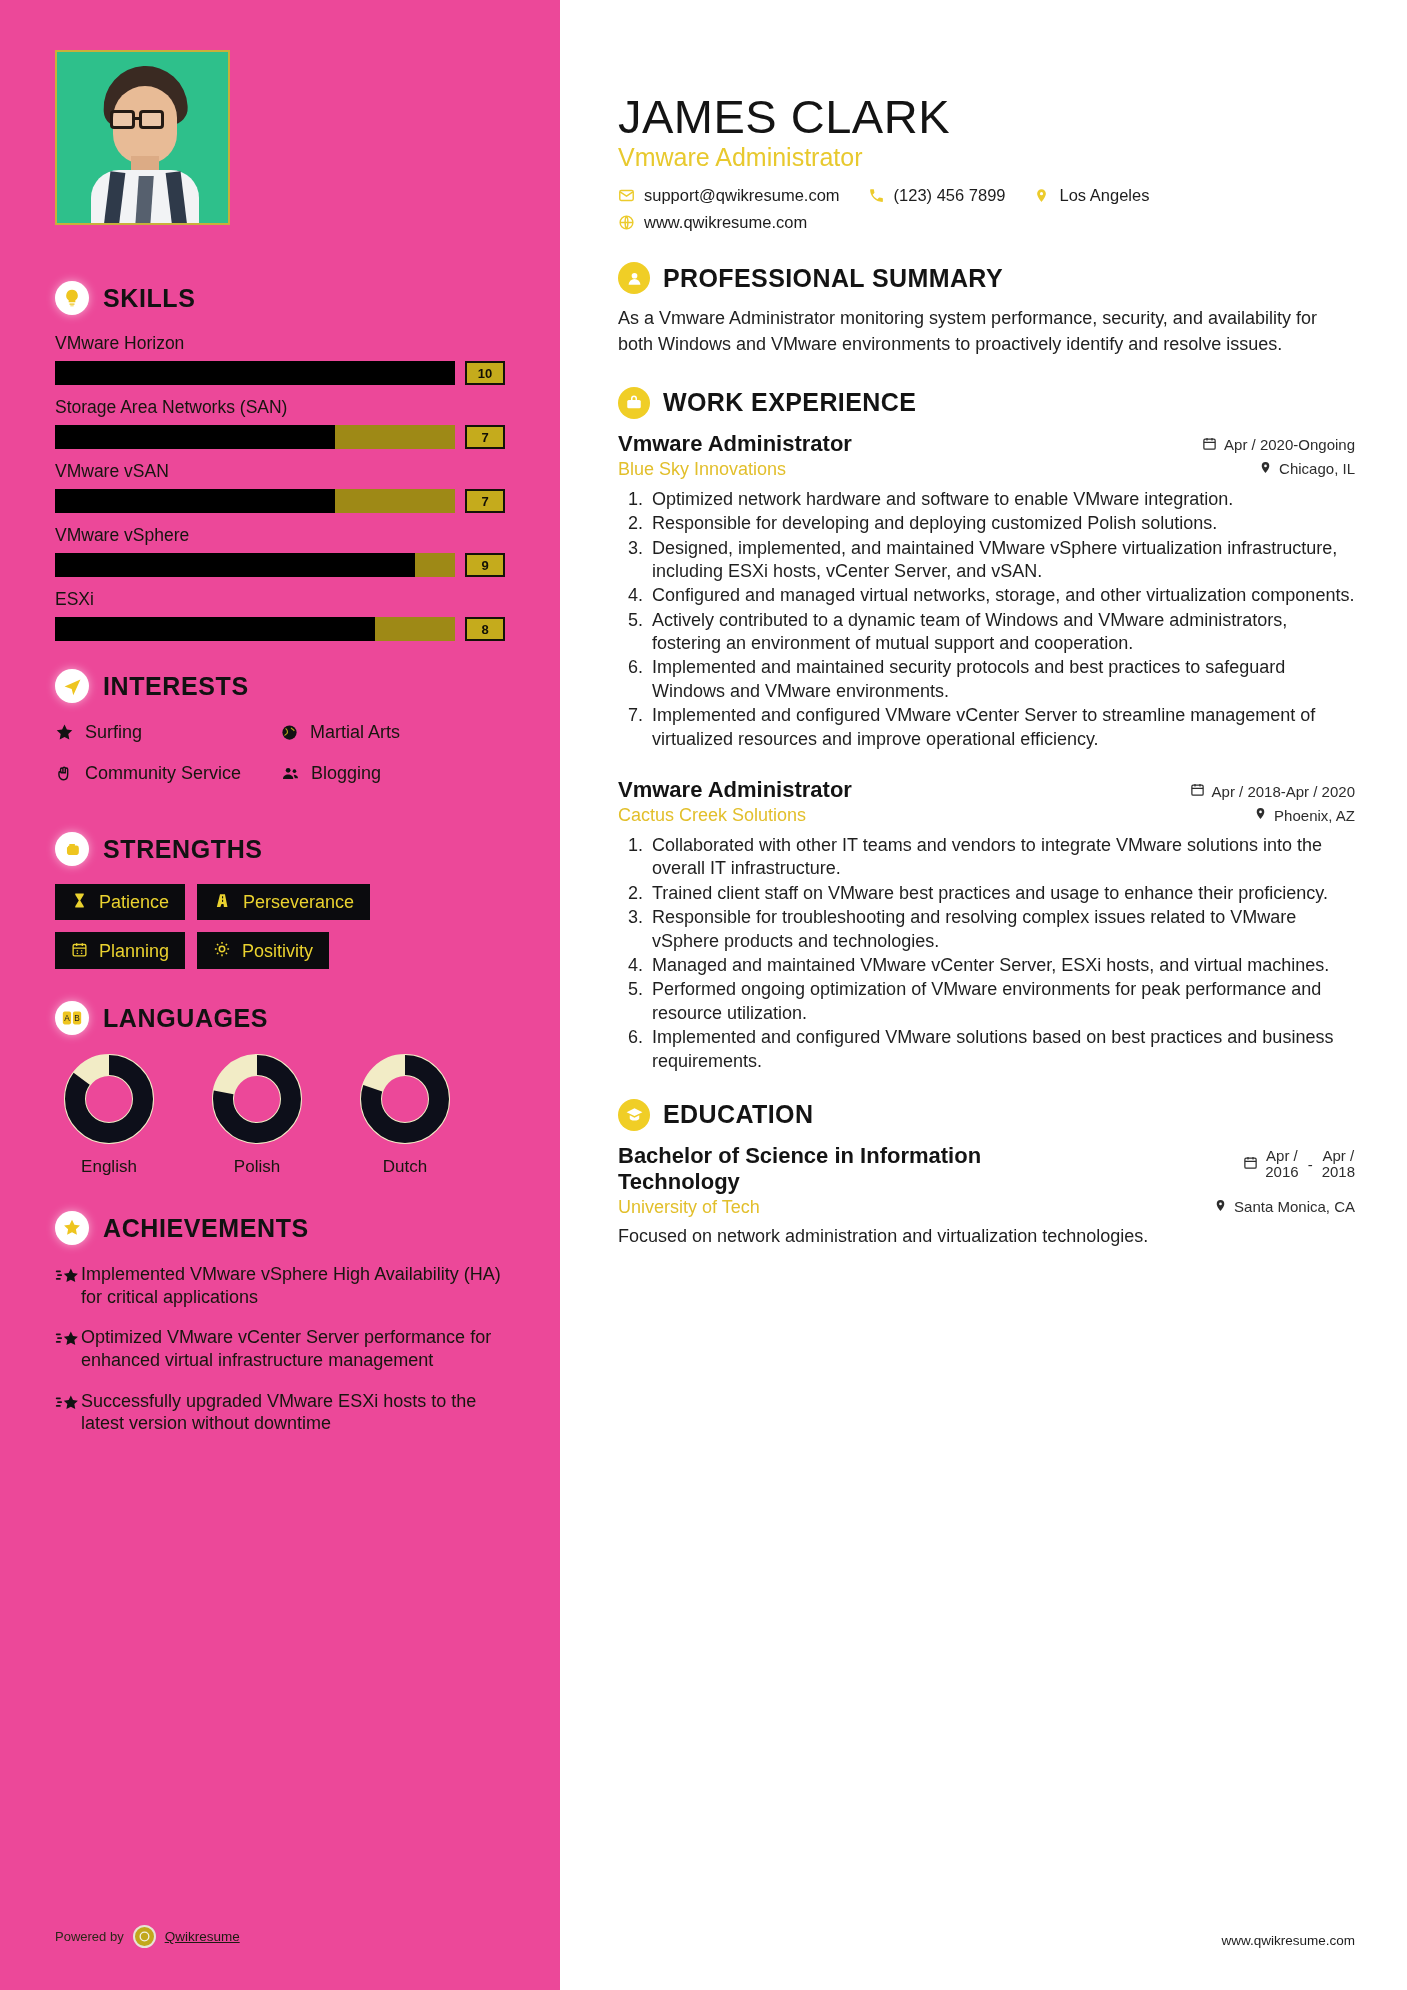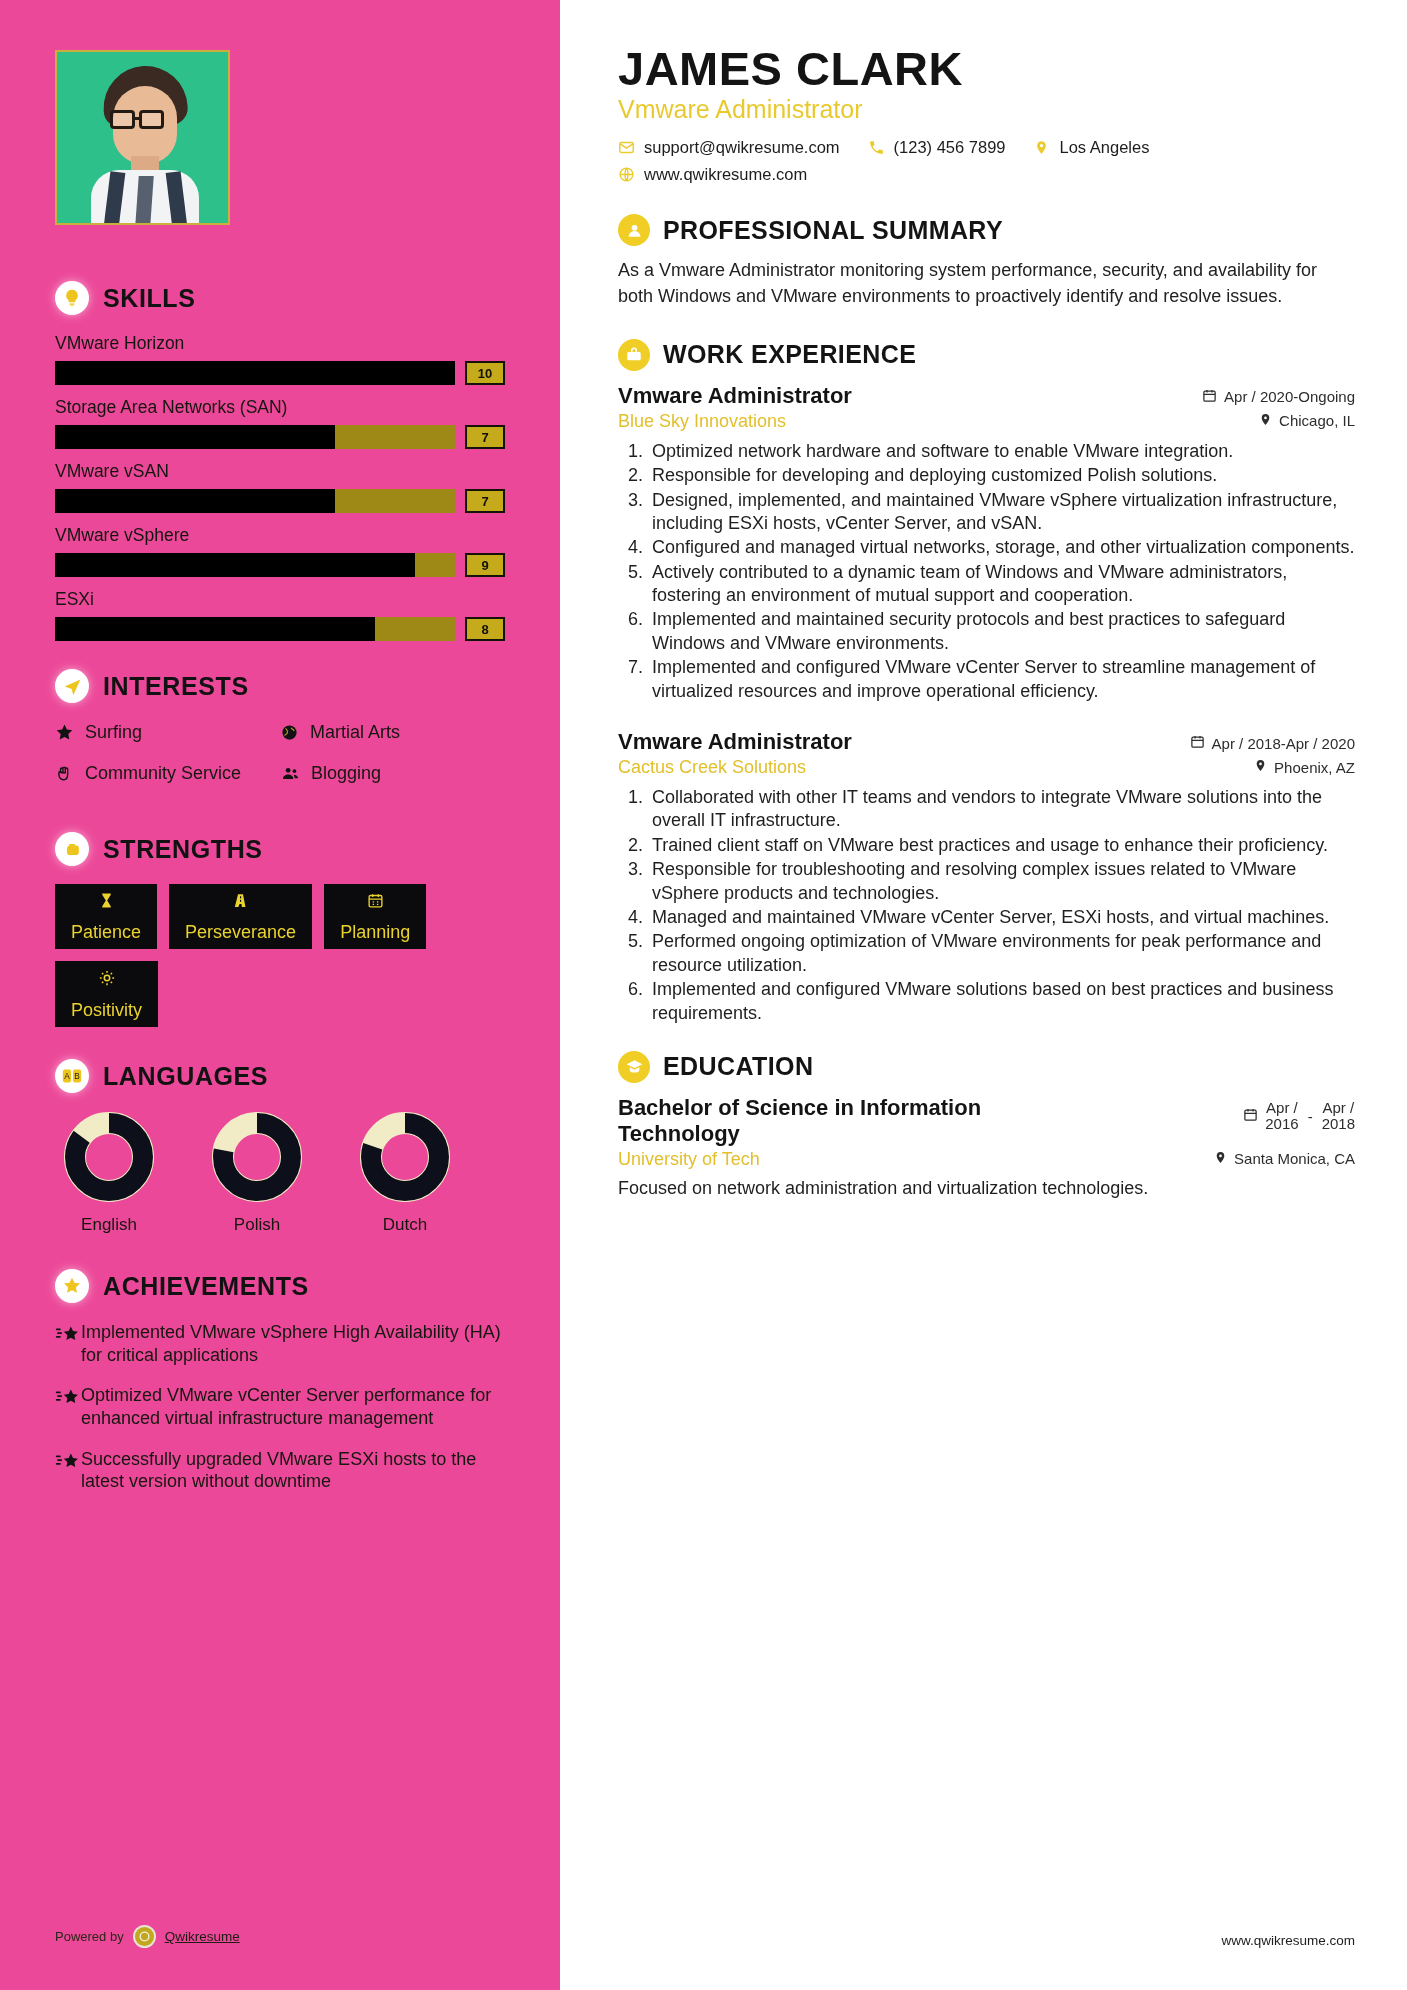--- a/index.html
+++ b/index.html
@@ -84,21 +84,21 @@
     width:50%; display:flex; align-items:flex-start; gap:10px;
     margin-bottom:14px; font-size:18px; color:#17160f; line-height:1.25;
   }
   .int-item .gi { flex:0 0 20px; margin-top:2px; }
   .interests-block { margin-bottom:30px; }
 
   .str-grid { display:flex; flex-wrap:wrap; gap:12px 12px; }
   .str-chip {
     background:#0b0b0e; color:#ead22f;
     padding:8px 16px; display:flex; align-items:center; gap:11px;
-    font-size:18px; line-height:1;flex-direction:column;
+    font-size:18px; line-height:1;
   }
   .strengths-block { margin-bottom:32px; }
 
   .lang-row { display:flex; gap:40px; margin-top:8px; }
   .lang-item { text-align:center; width:108px; }
   .lang-label { font-size:17px; color:#17160f; margin-top:8px; }
   .languages-block { margin-bottom:34px; }
 
   .ach-item { display:flex; margin-bottom:18px; }
   .ach-ic { flex:0 0 26px; margin-top:3px; }
@@ -111,21 +111,21 @@
   .powered-label { font-size:13px; color:#2a2718; }
   .powered-logo {
     width:23px; height:23px; border-radius:50%;
     border:2px solid #e7e3d6; background:#c2a81c;
     display:flex; align-items:center; justify-content:center;
   }
   .powered-name { font-size:13.5px; color:#1d1b12; text-decoration:underline; }
 
   
   .main { flex:1; background:#fff; padding:44px 52px 0 58px; position:relative; }
-  .name { font-size:47px; font-weight:bold; color:#141414; letter-spacing:.5px; line-height:1.05; }
+  .name { font-size:47px; font-weight:normal; color:#141414; letter-spacing:.5px; line-height:1.05;margin-top:48px; }
   .job-title { font-size:25px; color:#e8c92e; margin-top:2px; margin-bottom:14px; }
   .contact-rows { margin-bottom:30px; }
   .contact-line { display:flex; align-items:flex-end; flex-wrap:wrap; margin-bottom:8px; }
   .contact-item { display:flex; align-items:center; gap:9px; margin-right:28px; font-size:16.5px; color:#1d1d1d; }
   .contact-item .ci { flex:0 0 17px; display:flex; }
 
   .m-sec-head { display:flex; align-items:center; gap:13px; margin-bottom:12px; }
   .m-sec-ic {
     width:32px; height:32px; border-radius:50%; background:#f0ce26;
     display:flex; align-items:center; justify-content:center; flex:0 0 32px;

